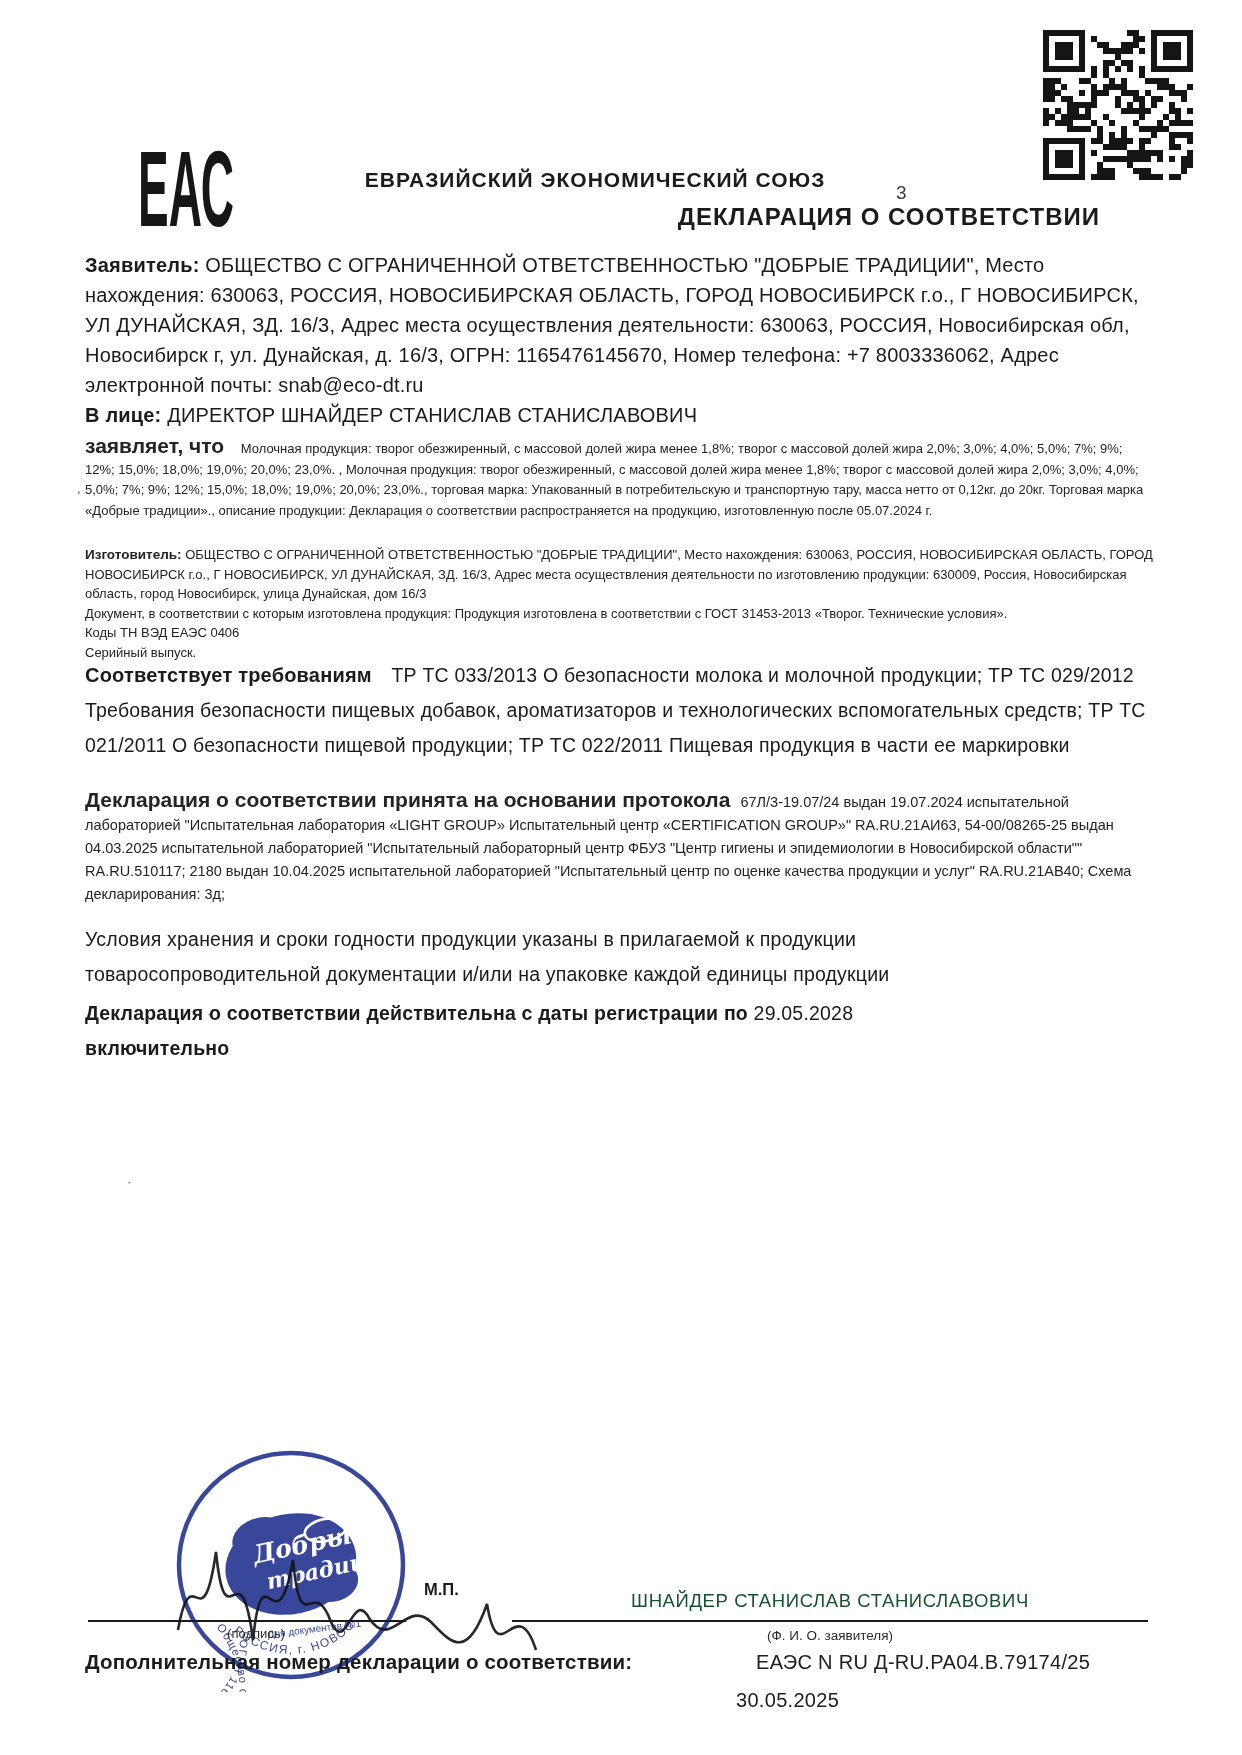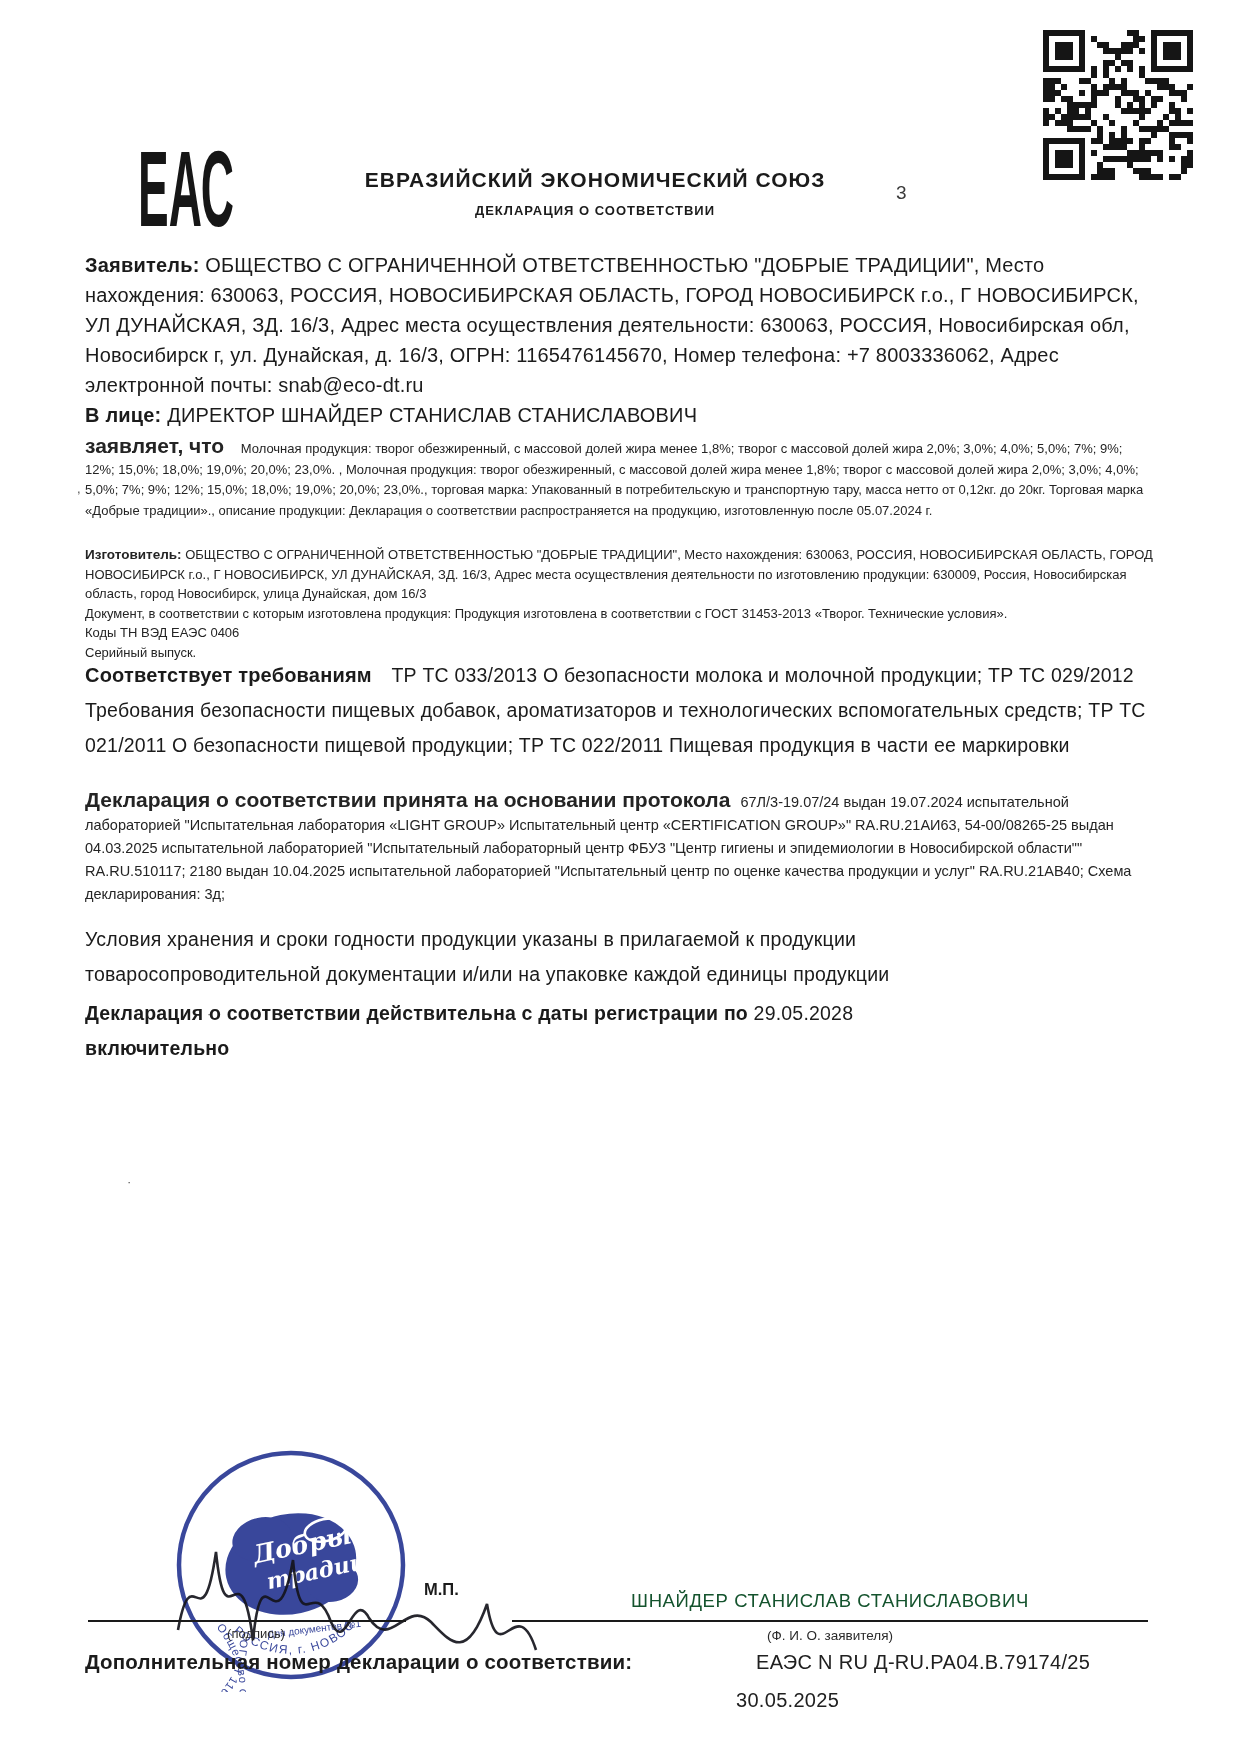--- a/index.html
+++ b/index.html
@@ -17,21 +17,21 @@
   .hline{position:absolute;height:2px;background:#1a1a1a;}
   .caption{font-size:13.5px;color:#2a2a2a;}
   .speck{position:absolute;color:#555;font-size:13px;}
   .eac{position:absolute;left:136px;top:144px;}
   .qr{position:absolute;left:1043px;top:30px;}
   .stamp{position:absolute;left:160px;top:1442px;opacity:.93;}
   .scrawl{position:absolute;left:0;top:0;pointer-events:none;}
   .header-line1{position:absolute;left:90px;width:1010px;top:168px;
         font-size:21px;font-weight:700;letter-spacing:1px;}
   .header-line2{position:absolute;left:90px;width:1010px;top:203px;
-        font-size:13px;font-weight:700;letter-spacing:1px;}
+        font-size:24px;font-weight:700;letter-spacing:1px;text-align:right;}
   .regrow-label{position:absolute;left:85px;font-size:20.5px;font-weight:700;letter-spacing:.2px;}
   .regrow-value{position:absolute;font-size:20px;letter-spacing:.3px;color:#202020;}
 </style>
 </head>
 <body>
 
 <div class="page">
 
   <div class="eac">
     <svg width="100" height="94" viewBox="0 0 100 94">

